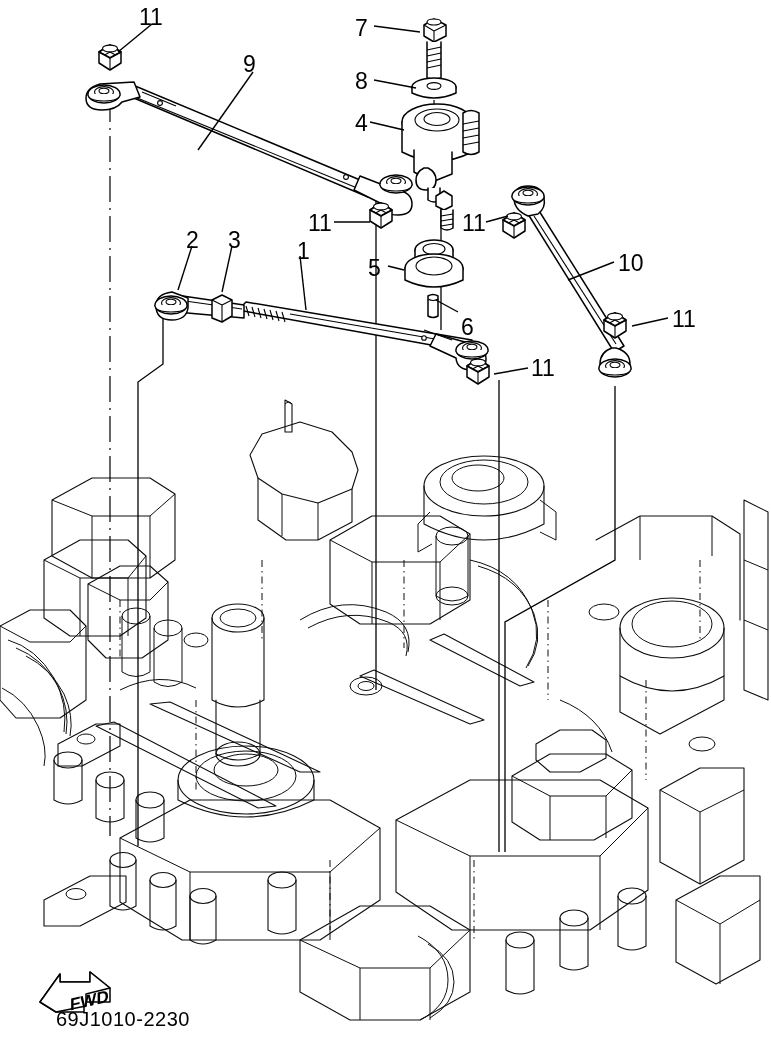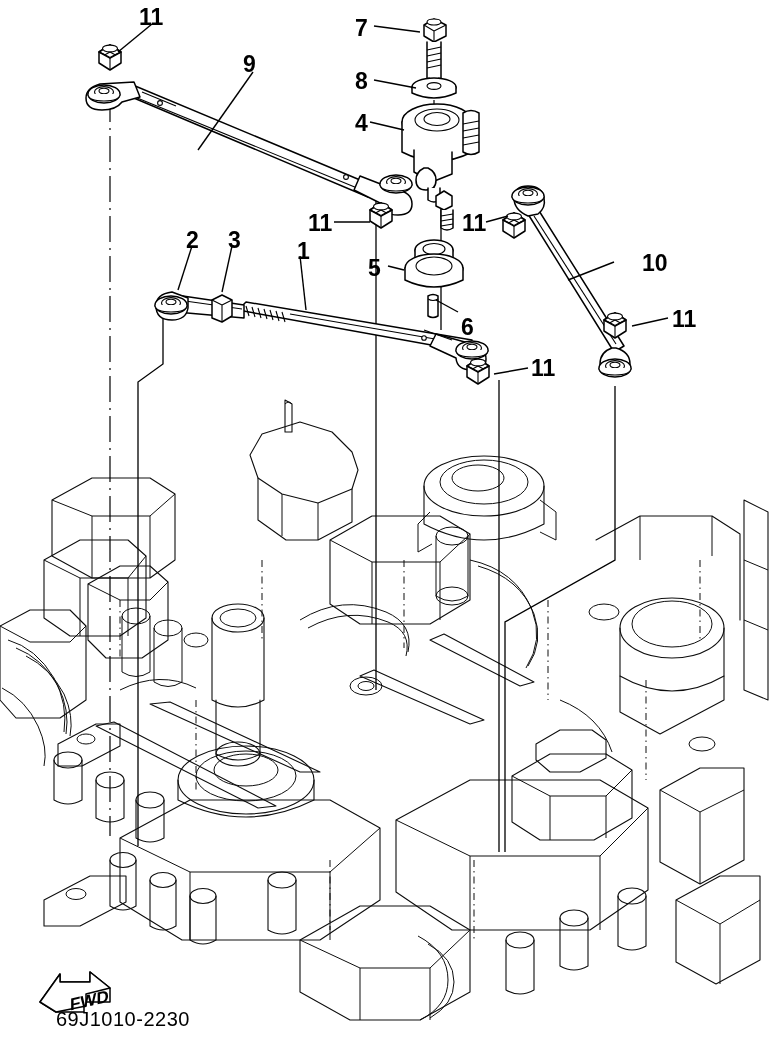--- a/index.html
+++ b/index.html
@@ -1,20 +1,20 @@
 <!DOCTYPE html>
 <html><head>
 <meta charset="utf-8">
 <style>
   html,body{margin:0;padding:0;background:#ffffff;}
   body{width:771px;height:1044px;position:relative;overflow:hidden;
        font-family:"Liberation Sans","DejaVu Sans",sans-serif;color:#000;}
   #stage{position:absolute;left:0;top:0;width:771px;height:1044px;}
   #stage svg{position:absolute;left:0;top:0;}
-  .callout{position:absolute;font-size:23px;line-height:23px;font-weight:700;
+  .callout{position:absolute;font-size:23px;line-height:23px;font-weight:400;
            color:#000;white-space:nowrap;letter-spacing:0px;}
   #partno{position:absolute;left:8px;top:1008px;font-size:20px;letter-spacing:0.5px;margin-left:48px;}
   
   .eng{fill:none;stroke:#000;stroke-width:1.1;stroke-linejoin:round;stroke-linecap:round;}
   .engf{fill:none;stroke:#000;stroke-width:1;}
   .engd{fill:none;stroke:#000;stroke-width:1;stroke-dasharray:7 4 1.5 4;}
   .part{fill:#ffffff;stroke:#000;stroke-width:1.5;stroke-linejoin:round;stroke-linecap:round;}
   .partthin{fill:#ffffff;stroke:#000;stroke-width:1.1;stroke-linejoin:round;}
   .lead{fill:none;stroke:#000;stroke-width:1.4;}
   .center{fill:none;stroke:#000;stroke-width:1.2;stroke-dasharray:26 6 2 6;}
@@ -364,21 +364,21 @@
 <div class="callout" style="left:139px;top:6px;">11</div>
 <div class="callout" style="left:355px;top:17px;">7</div>
 <div class="callout" style="left:243px;top:53px;">9</div>
 <div class="callout" style="left:355px;top:70px;">8</div>
 <div class="callout" style="left:355px;top:112px;">4</div>
 <div class="callout" style="left:308px;top:212px;">11</div>
 <div class="callout" style="left:462px;top:212px;">11</div>
 <div class="callout" style="left:186px;top:229px;">2</div>
 <div class="callout" style="left:228px;top:229px;">3</div>
 <div class="callout" style="left:297px;top:240px;">1</div>
-<div class="callout" style="left:618px;top:252px;margin-left:24px;">10</div>
+<div class="callout" style="left:618px;top:252px;">10</div>
 <div class="callout" style="left:368px;top:257px;">5</div>
 <div class="callout" style="left:461px;top:316px;">6</div>
 <div class="callout" style="left:672px;top:308px;">11</div>
 <div class="callout" style="left:531px;top:357px;">11</div>
 
 <div id="partno">69J1010-2230</div>
 
 </div>
 
 </body></html>

